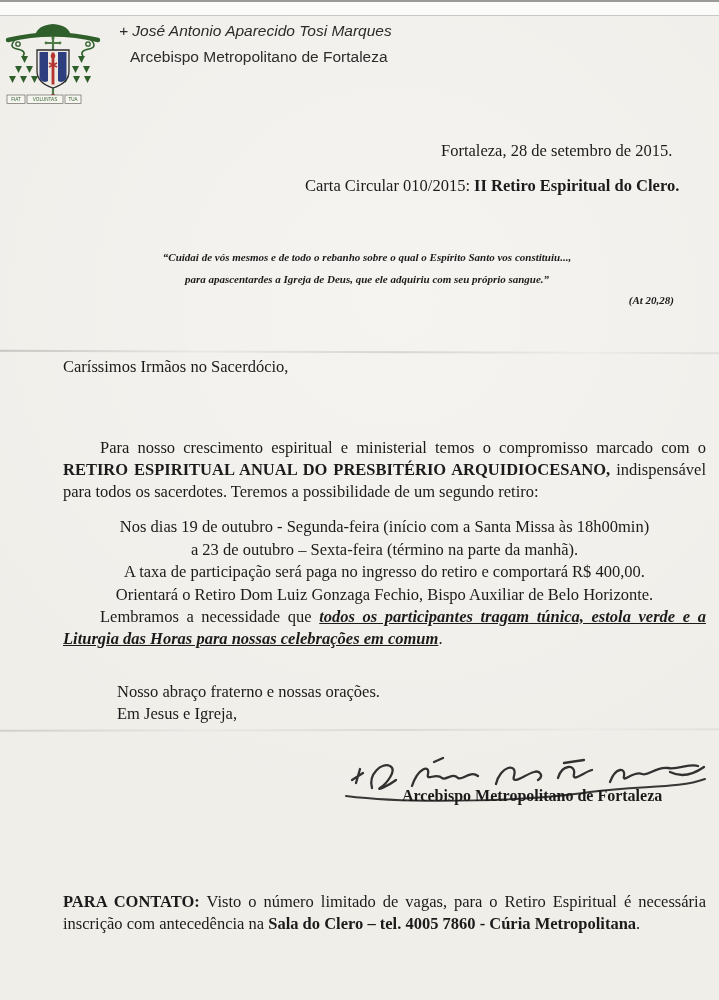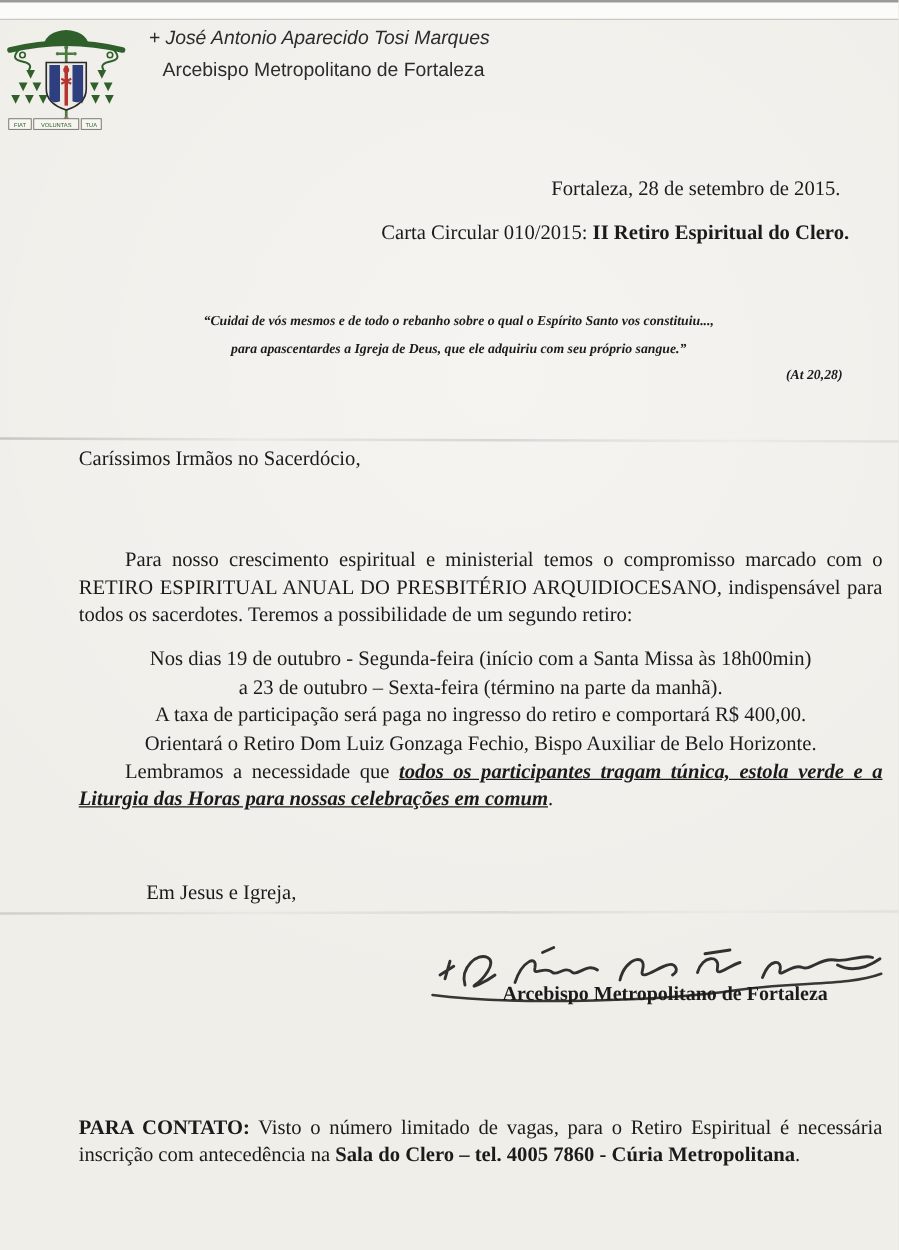--- a/index.html
+++ b/index.html
@@ -34,21 +34,21 @@
   .epigraph{position:absolute;left:58px;top:247px;width:618px;
     font-weight:bold;font-style:italic;font-size:11px;line-height:21.5px;}
   .epigraph .ln{text-align:center;white-space:nowrap;}
   .epigraph .ref{text-align:right;padding-right:2px;white-space:nowrap;}
 
   .salutation{position:absolute;left:63px;top:357px;font-size:16.5px;}
   .greeting{position:absolute;left:63px;top:392px;font-size:16.5px;}
 
   .para1{position:absolute;left:63px;top:437px;width:643px;
     font-size:16.5px;line-height:21.8px;text-align:justify;text-indent:37px;}
-  .para1 .b{font-weight:normal;}
+  .para1 .b{font-weight:bold;}
 
   .schedule{position:absolute;left:63px;top:516px;width:643px;
     font-size:16.5px;line-height:22.6px;text-align:center;}
   .schedule .ln{white-space:nowrap;}
   .schedule .b{font-weight:normal;}
 
   .reminder{position:absolute;left:63px;top:606px;width:643px;
     font-size:16.5px;line-height:21.5px;text-align:justify;text-indent:37px;}
   .reminder .emph{font-weight:bold;font-style:italic;text-decoration:underline;}
 
@@ -139,20 +139,21 @@
 
   <div class="schedule">
     <div class="ln"><span>Nos dias </span><span class="b">19 de outubro - Segunda-feira </span><span>(início com a Santa Missa às 18h00min)</span></div>
     <div class="ln"><span class="b">a 23 de outubro – Sexta-feira </span><span>(término na parte da manhã).</span></div>
     <div class="ln">A taxa de participação será paga no ingresso do retiro e comportará R$ 400,00.</div>
     <div class="ln">Orientará o Retiro Dom Luiz Gonzaga Fechio, Bispo Auxiliar de Belo Horizonte.</div>
   </div>
 
   <div class="reminder"><span>Lembramos a necessidade que </span><span class="emph">todos os participantes tragam túnica, estola verde e a Liturgia das Horas para nossas celebrações em comum</span><span>.</span></div>
 
+  <div class="closing1">Nosso abraço fraterno e nossas orações.</div>
   <div class="closing2">Em Jesus e Igreja,</div>
 
   <svg class="sig-svg" viewBox="0 0 370 58">
     <g fill="none" stroke="#222222" stroke-width="2.3" stroke-linecap="round" opacity="0.92">
       <path d="M14,30 l11,-7 M22,19 l-4,14"></path>
       <path d="M34,38 C30,24 44,12 52,16 C60,20 48,34 42,38 C38,41 50,36 58,30"></path>
       <path d="M74,36 C80,18 92,14 90,24 C88,32 98,22 104,28 C108,31 114,22 120,28 C124,31 132,20 140,26"></path>
       <path d="M96,12 l9,-4"></path>
       <path d="M158,34 C162,16 180,12 176,26 C173,36 188,24 196,22 C202,20 206,26 200,30"></path>
       <path d="M220,28 C224,14 238,14 236,24 C234,33 246,22 254,20 M226,13 l20,-3"></path>

